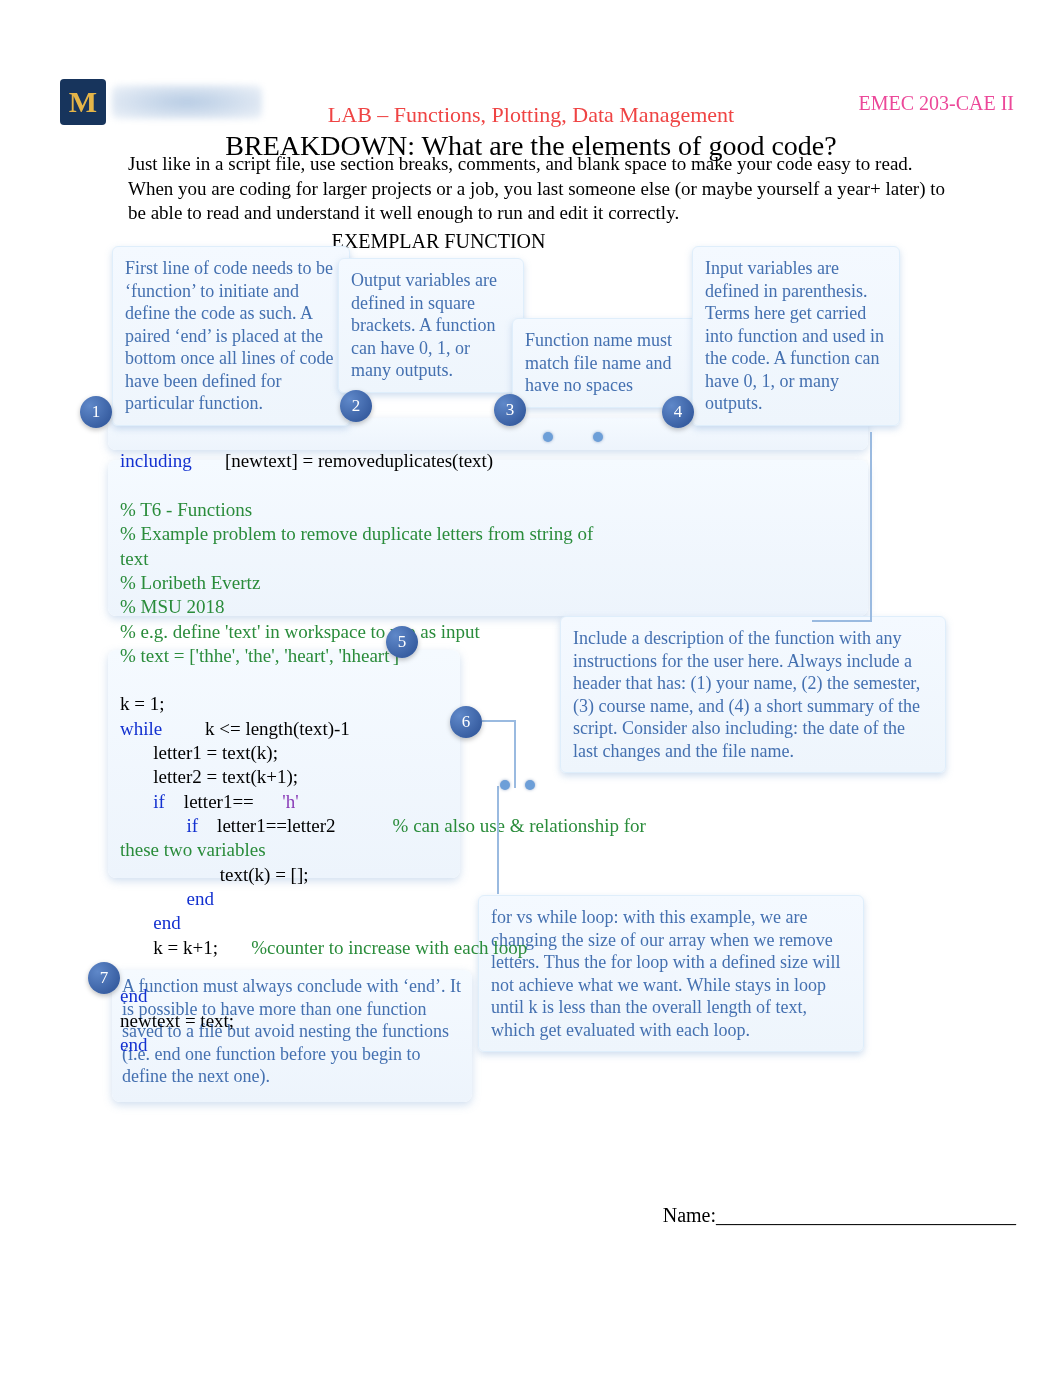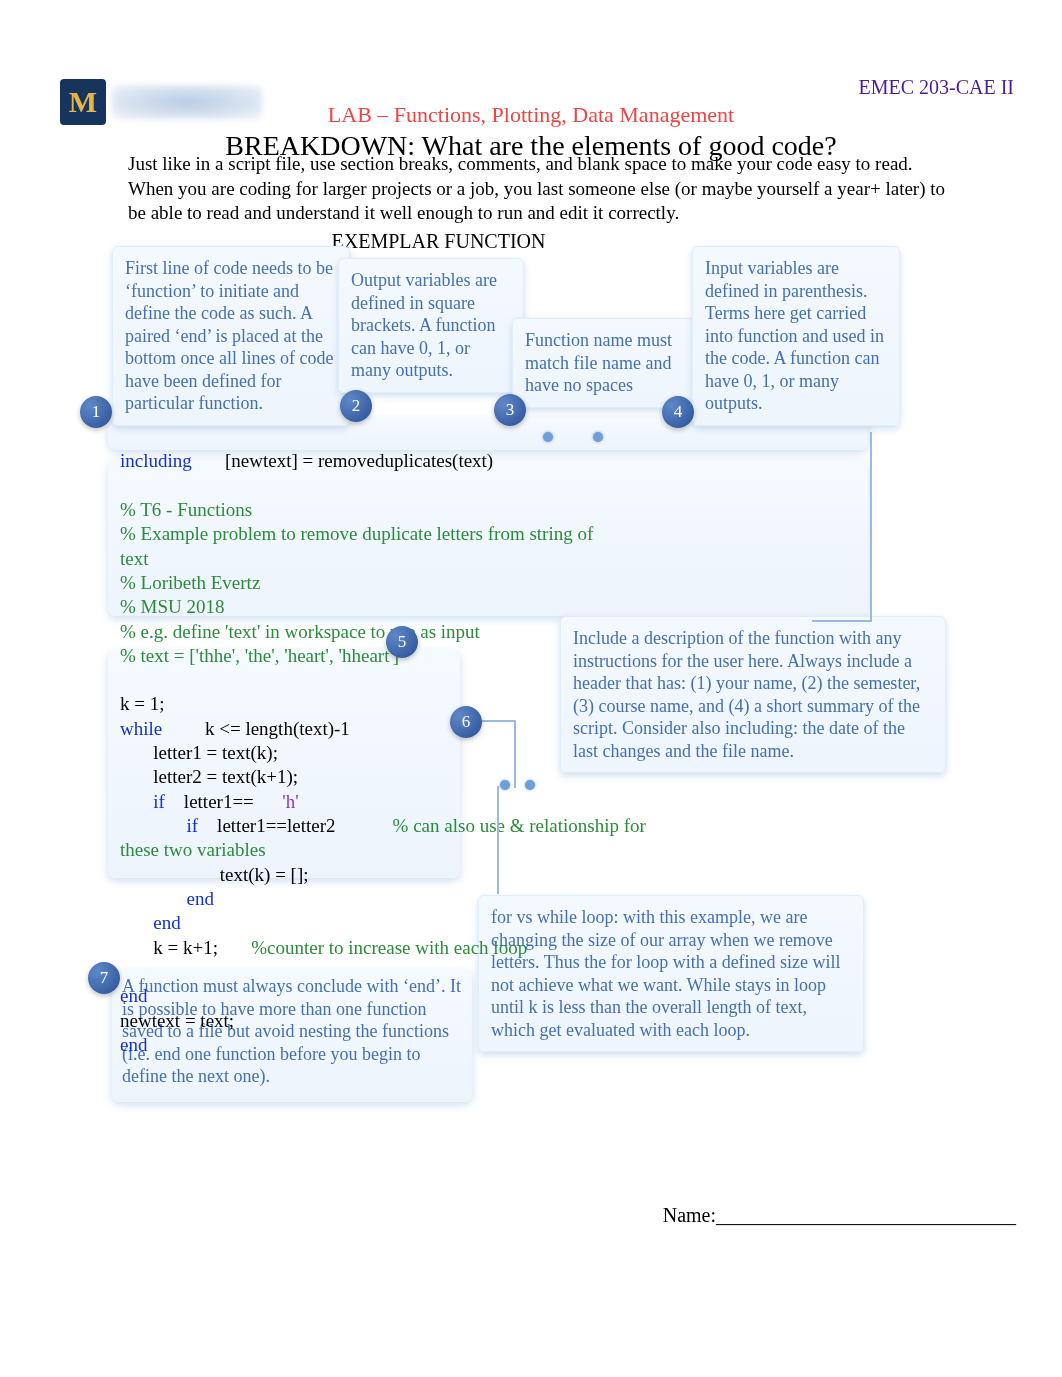--- a/index.html
+++ b/index.html
@@ -11,24 +11,24 @@
     position: relative;
   }
   .page {
     width: 1062px;
     min-height: 1377px;
     position: relative;
     padding: 0;
   }
   .header-right {
     position: absolute;
-    top: 76px;
+    top: 92px;
     right: 48px;
     font-size: 20px;
-    color: #4c1d95;
+    color: #ec4899;
   }
   .logo-block {
     position: absolute;
     top: 72px;
     left: 60px;
     width: 210px;
     height: 60px;
     display: flex;
     align-items: center;
   }

